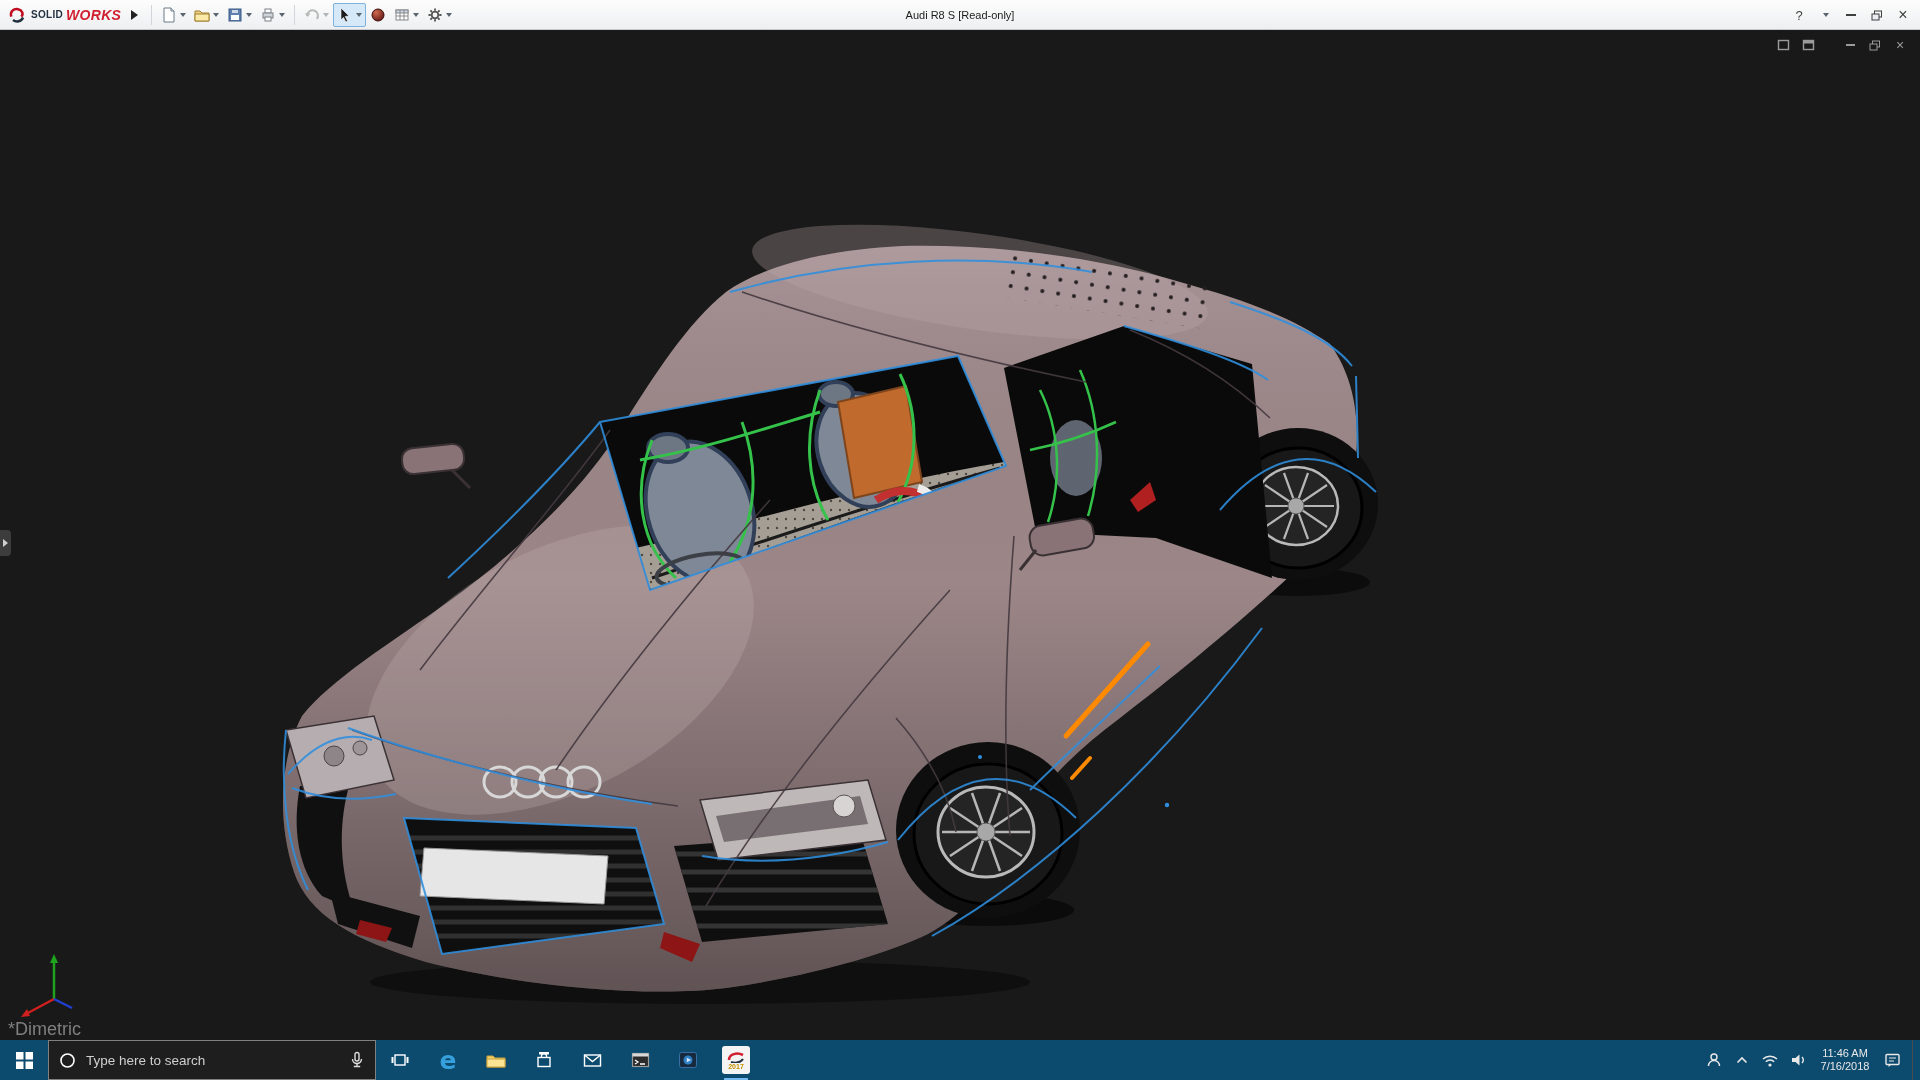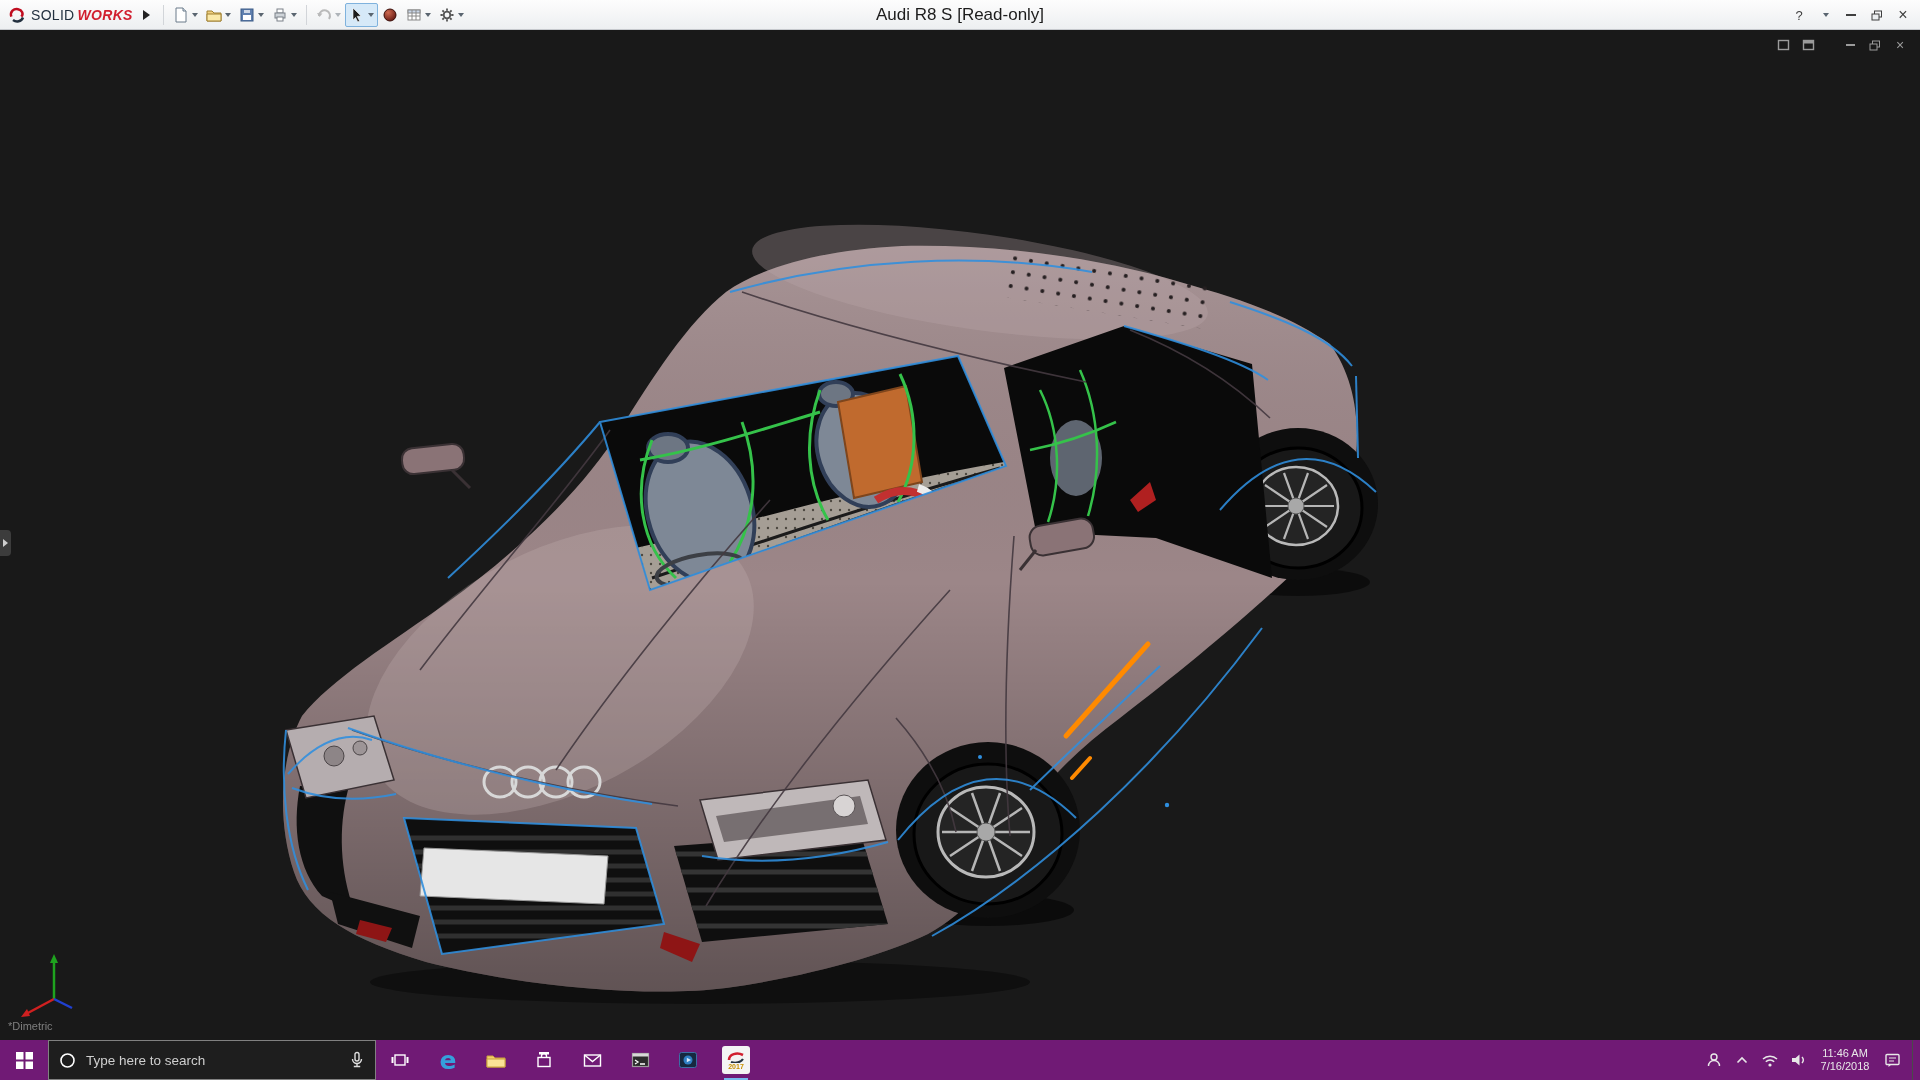--- a/index.html
+++ b/index.html
@@ -4,57 +4,57 @@
 <style>
   * { margin:0; padding:0; box-sizing:border-box; }
   html,body { width:1920px; height:1080px; overflow:hidden; background:#000;
     font-family:"Liberation Sans", sans-serif; }
 
   
   .titlebar { position:absolute; top:0; left:0; width:1920px; height:30px;
     background:linear-gradient(#fdfdfd,#edeff1); border-bottom:1px solid #c6c9cd;
     display:flex; align-items:center; z-index:30; }
   .brand { display:flex; align-items:center; gap:3px; padding:0 6px 0 8px; }
-  .brand-solid { font-weight:normal; font-size:14px; color:#233140; letter-spacing:.3px; }
+  .brand-solid { font-weight:bold; font-size:10px; color:#233140; letter-spacing:.3px; }
   .brand-works { font-weight:bold; font-size:14px; color:#d11f2f; letter-spacing:.3px;font-style:italic; }
   .tri-r { width:0; height:0; border-top:5px solid transparent; border-bottom:5px solid transparent;
     border-left:7px solid #222; margin:0 8px 0 4px; }
   .tb-sep { width:1px; height:20px; background:#d2d5d9; margin:0 5px; }
   .tbtn { height:24px; display:flex; align-items:center; gap:2px; padding:0 3px;
     border:1px solid transparent; border-radius:2px; }
   .tbtn.active { background:#d6e9f8; border-color:#7fb2dd; }
   .tbtn.disabled { opacity:.45; }
   .caret { width:0; height:0; border-left:3px solid transparent; border-right:3px solid transparent;
     border-top:4px solid #5a6570; margin-left:1px; }
   .window-title { position:absolute; left:50%; top:50%; transform:translate(-50%,-50%);
-    font-size:17px; color:#1c1c1c; white-space:nowrap; }
+    font-size:11px; color:#1c1c1c; white-space:nowrap; }
   .win-controls { position:absolute; right:4px; top:0; height:30px; display:flex; align-items:center; }
   .wc { width:26px; height:30px; display:flex; align-items:center; justify-content:center;
     color:#3f3f3f; font-size:13px; }
   .wc-min-bar { width:10px; height:2px; background:#3f3f3f; }
 
   
   .viewport { position:absolute; top:30px; left:0; width:1920px; height:1010px;
     background:#191919; overflow:hidden; }
   .car-svg { position:absolute; inset:0; }
   .doc-controls { position:absolute; top:8px; right:12px; display:flex; align-items:center;
     gap:9px; z-index:5; }
   .dc { display:flex; align-items:center; justify-content:center; width:16px; height:14px;
     color:#9b9b9b; font-size:14px; }
   .dc-minbar { width:9px; height:2px; background:#9b9b9b; }
   .dc-gap { width:8px; }
-  .view-label { position:absolute; left:8px; bottom:8px; color:#7f7f7f; font-size:11px; z-index:5; }
+  .view-label { position:absolute; left:8px; bottom:0px; color:#7f7f7f; font-size:18px; z-index:5; }
   .triad { position:absolute; left:14px; bottom:16px; z-index:5; }
   .panel-tab { position:absolute; left:0; top:500px; width:11px; height:26px; background:#3c3c3c;
     border-radius:0 4px 4px 0; display:flex; align-items:center; justify-content:center; z-index:6; }
   .panel-tab .tri { width:0; height:0; border-top:4px solid transparent; border-bottom:4px solid transparent;
     border-left:5px solid #cfcfcf; }
 
   
-  .taskbar { position:absolute; bottom:0; left:0; width:1920px; height:40px; background:#701a75;
+  .taskbar { position:absolute; bottom:0; left:0; width:1920px; height:40px; background:#0c4a6e;
     display:flex; align-items:center; z-index:40; color:#e8e8e8; }
   .tb-start { width:48px; height:40px; display:flex; align-items:center; justify-content:center; }
   .tb-search { width:328px; height:40px; background:#1e1e1e; border:1px solid #818181;
     display:flex; align-items:center; gap:10px; padding:0 10px; font-size:13.5px; color:#cfcfcf; }
   .tb-search .mic { margin-left:auto; }
   .tb-app { width:48px; height:40px; display:flex; align-items:center; justify-content:center;
     position:relative; }
   .run-indicator { position:absolute; bottom:0; left:12px; width:24px; height:2px; background:#76b9ed; }
   .edge-glyph { font-size:25px; font-weight:bold; color:#35a0dc; line-height:1;
     font-family:"DejaVu Sans", sans-serif; }

